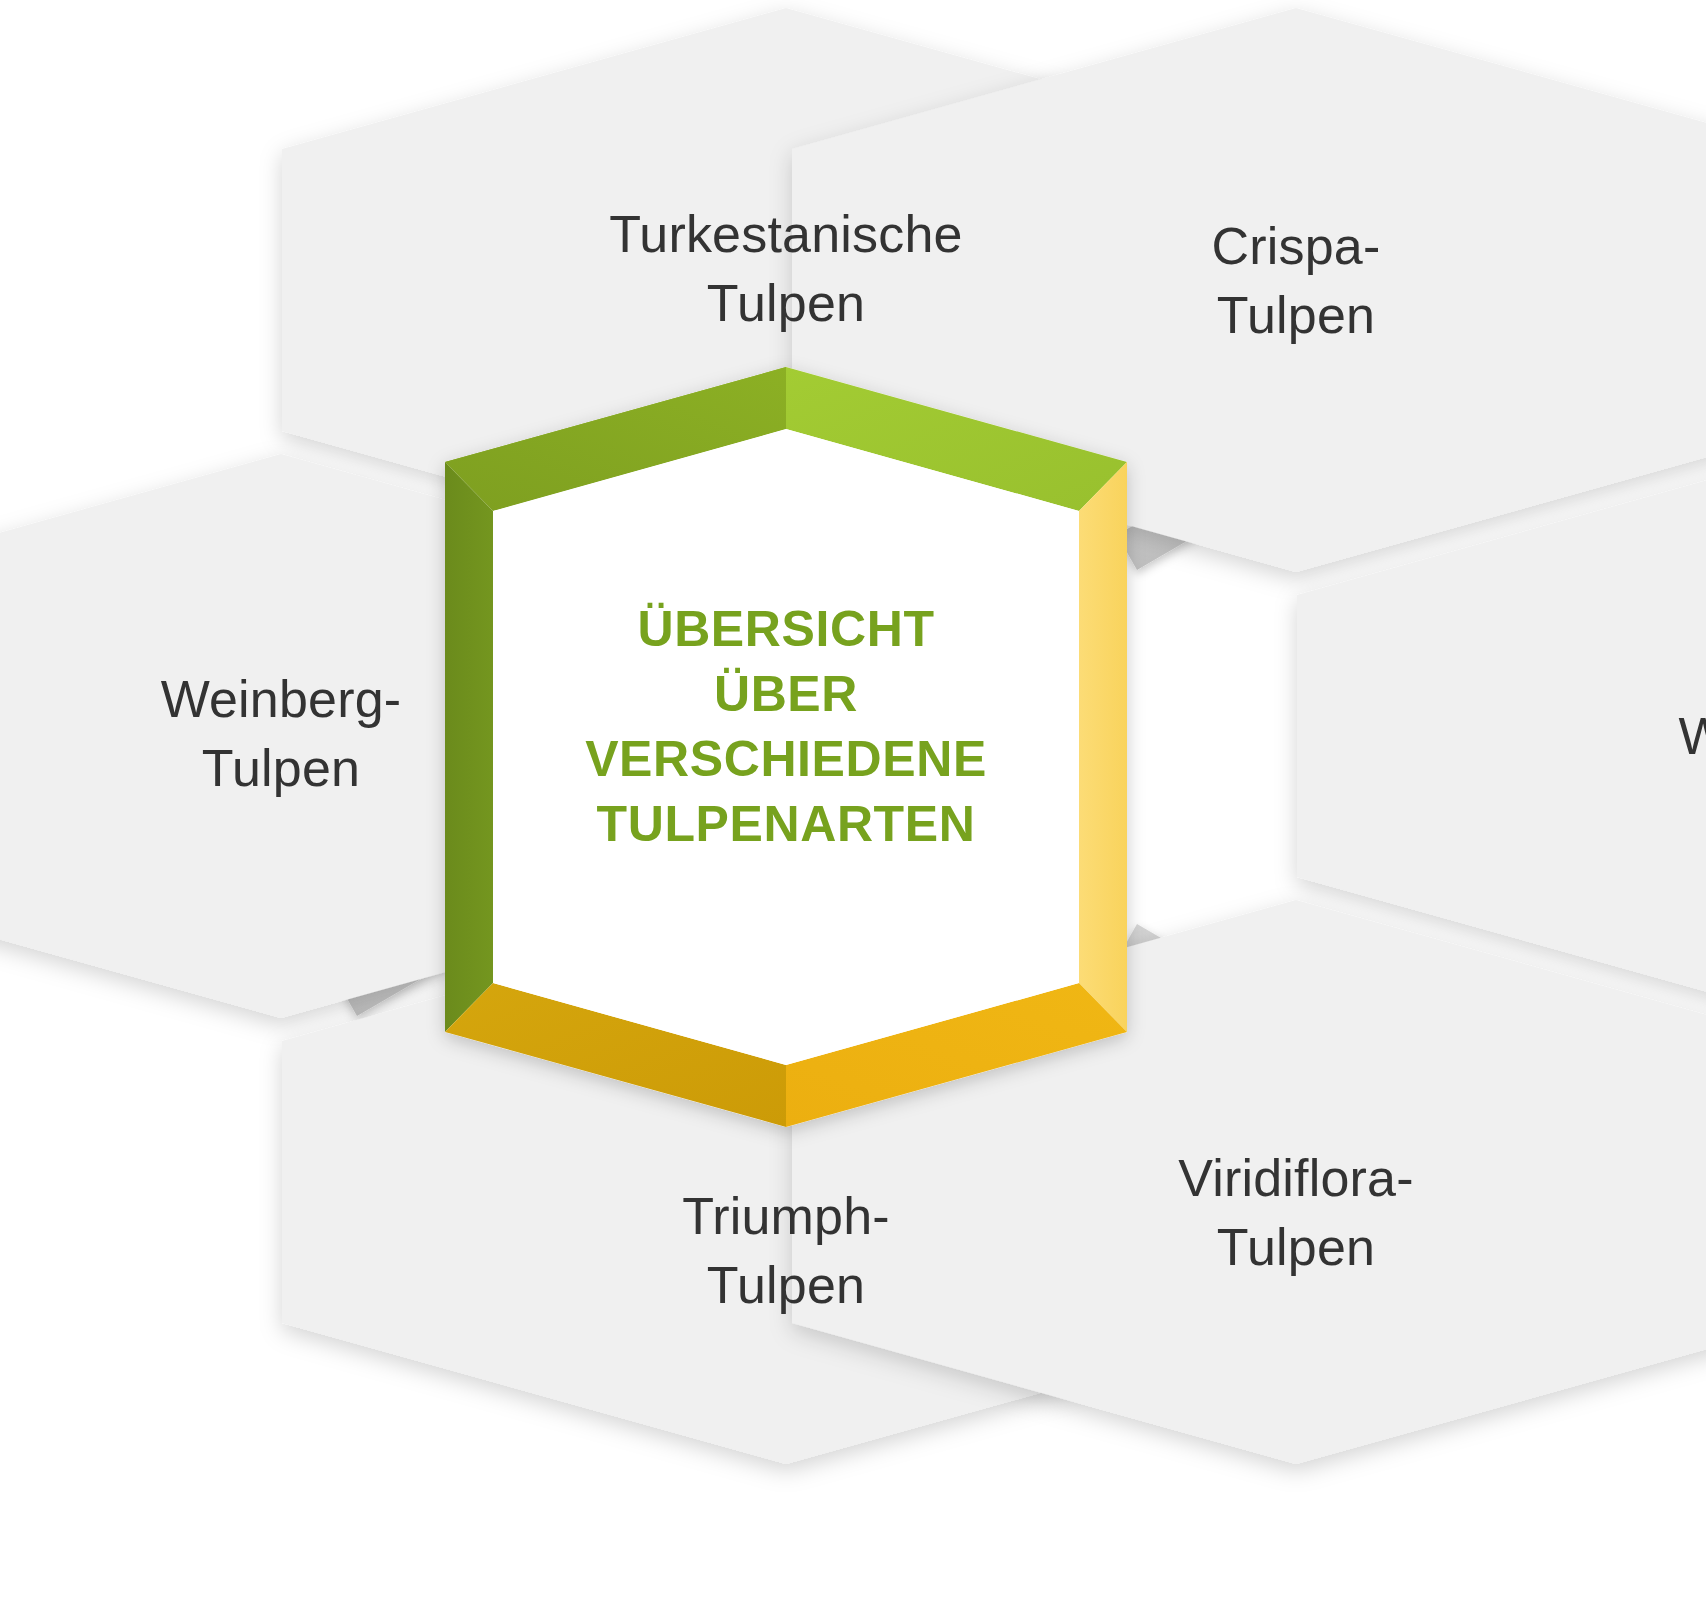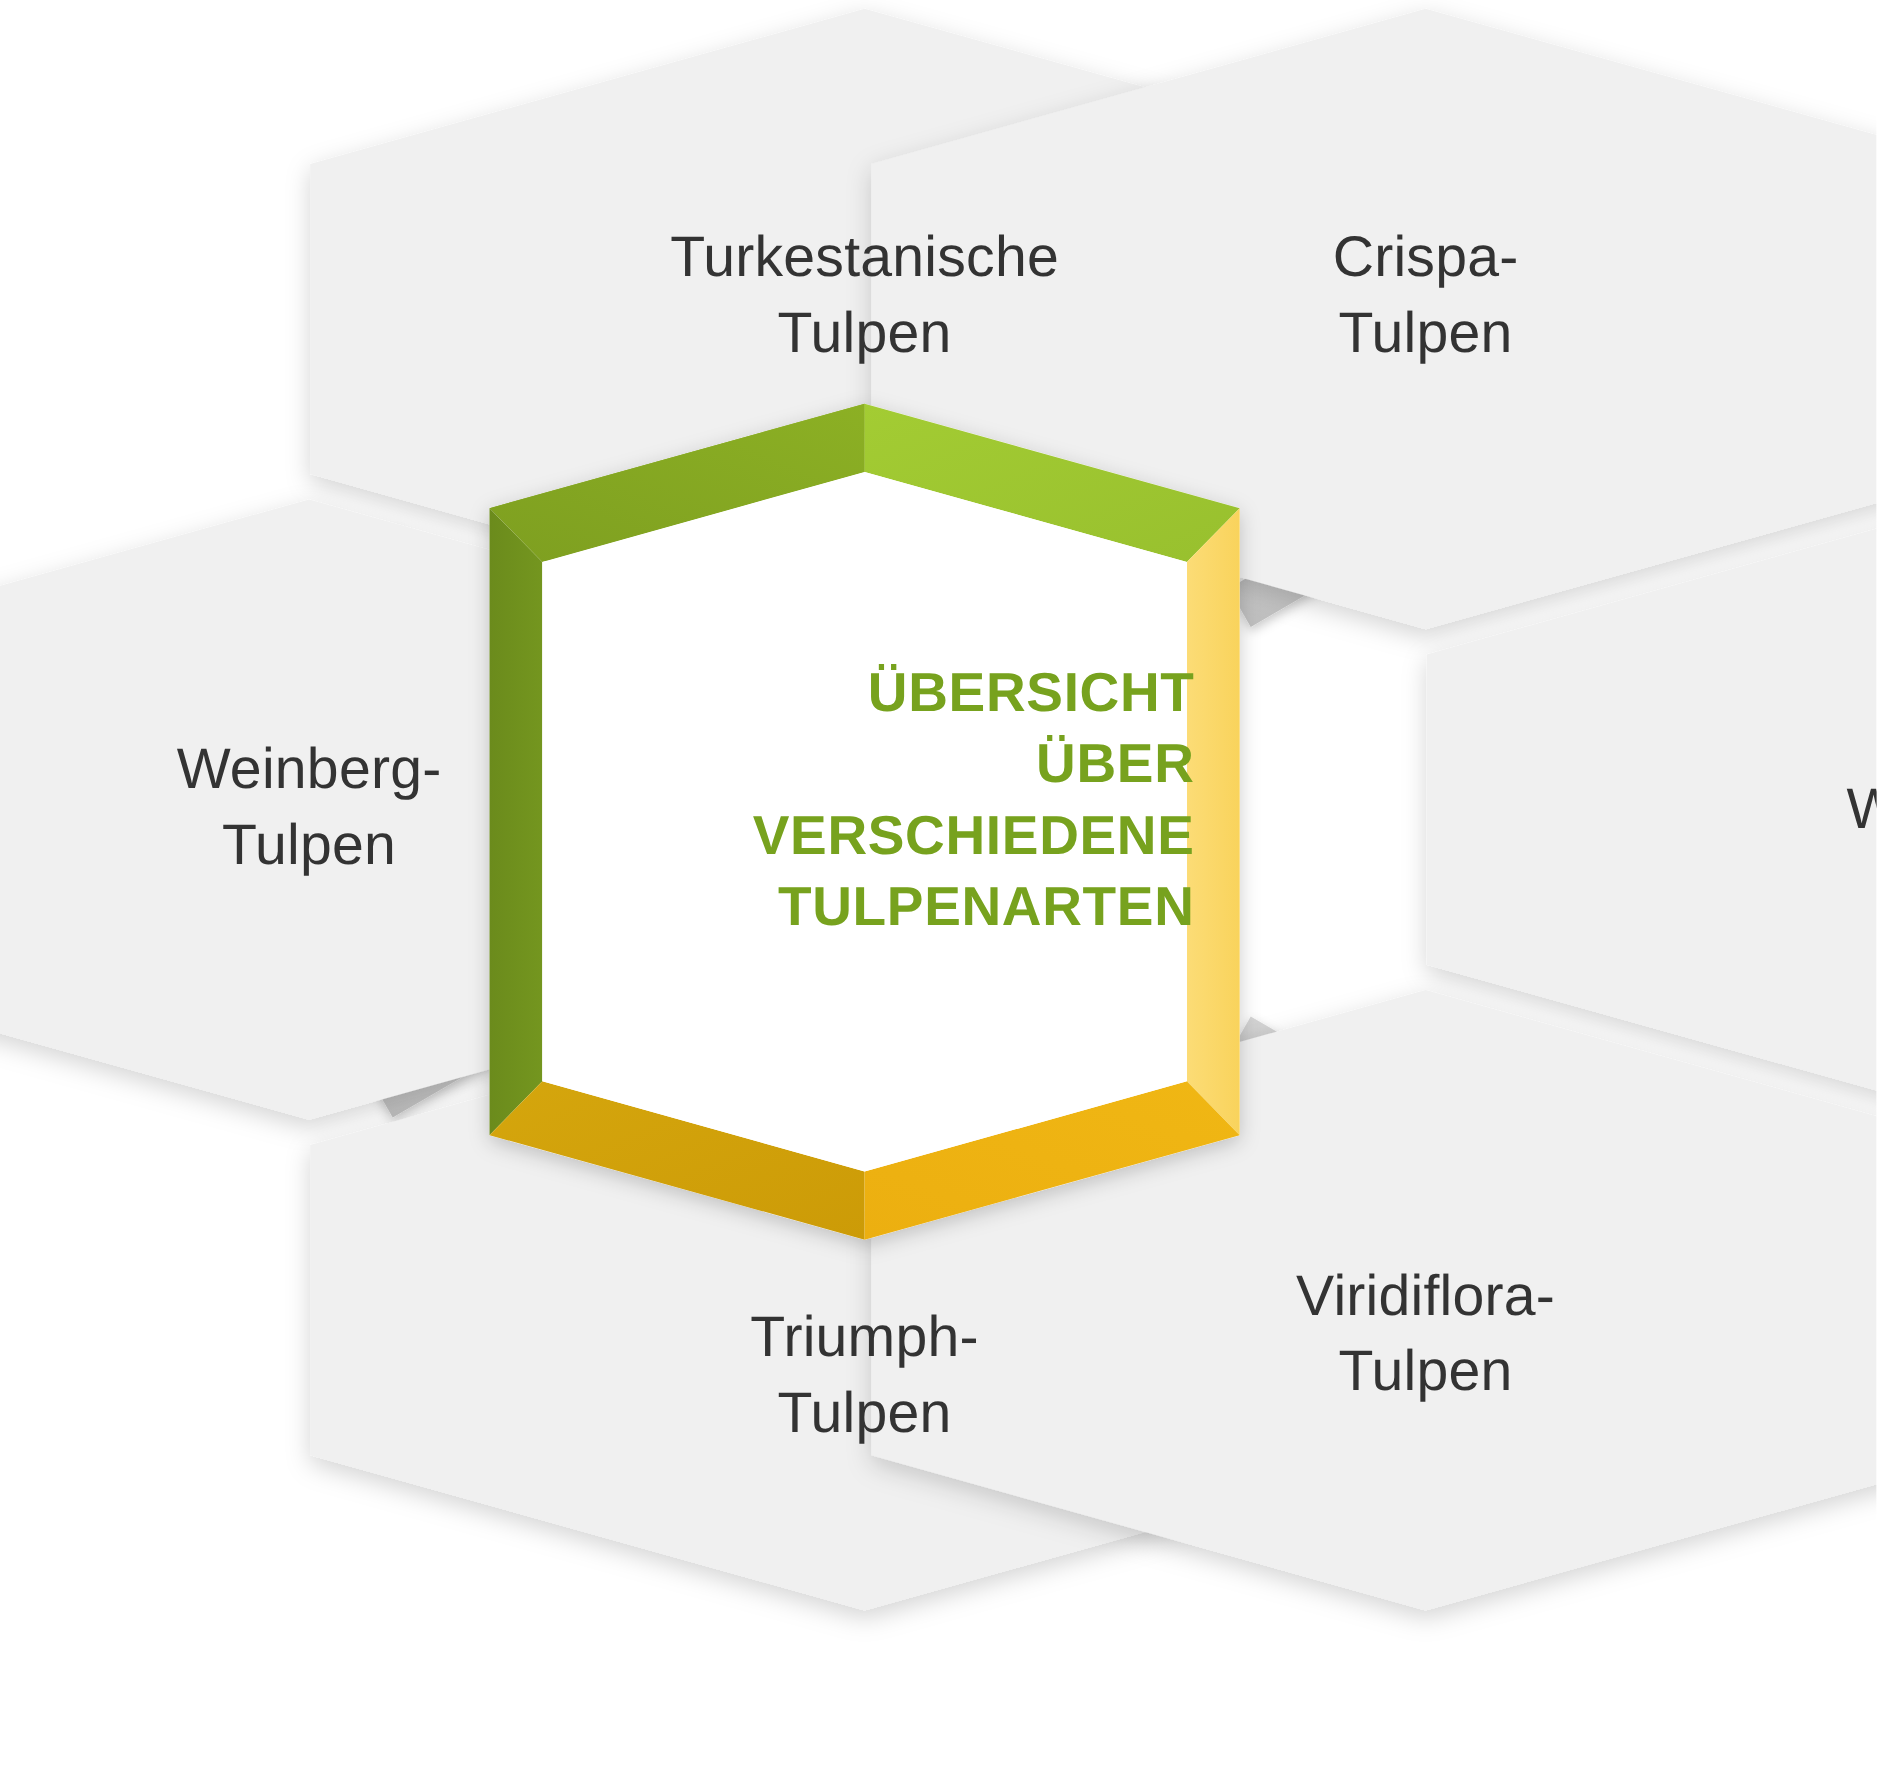--- a/index.html
+++ b/index.html
@@ -144,32 +144,32 @@
 
       <polygon points="786,429 1079,511 1079,983 786,1065 493,983 493,511" fill="#FFFFFF"></polygon>
 
       <polygon points="460,470 786,379 786,429 493,511" fill="#FFFFFF" opacity="0.0"></polygon>
     </g>
   </svg>
 
   <div class="hex-label" style="left:436px; top:200px; width:700px;">Turkestanische
 Tulpen</div>
 
-  <div class="hex-label" style="left:946px; top:200px; width:700px;">Crispa-
+  <div class="hex-label" style="left:946px; top:212px; width:700px;">Crispa-
 Tulpen</div>
 
   <div class="hex-label" style="left:-69px; top:665px; width:700px;">Weinberg-
 Tulpen</div>
 
   <div class="hex-label" style="left:1451px; top:702px; width:700px;">Wildtulpen</div>
 
   <div class="hex-label" style="left:436px; top:1148px; width:700px;margin-top:34px;">Triumph-
 Tulpen</div>
 
   <div class="hex-label" style="left:946px; top:1144px; width:700px;">Viridiflora-
 Tulpen</div>
 
-  <div class="center-label" style="left:486px; top:597px; width:600px;text-align:right;">ÜBERSICHT
+  <div class="center-label" style="left:486px; top:597px; width:600px;">ÜBERSICHT
 ÜBER
 VERSCHIEDENE
 TULPENARTEN</div>
 
 </div>
 
 </body></html>

